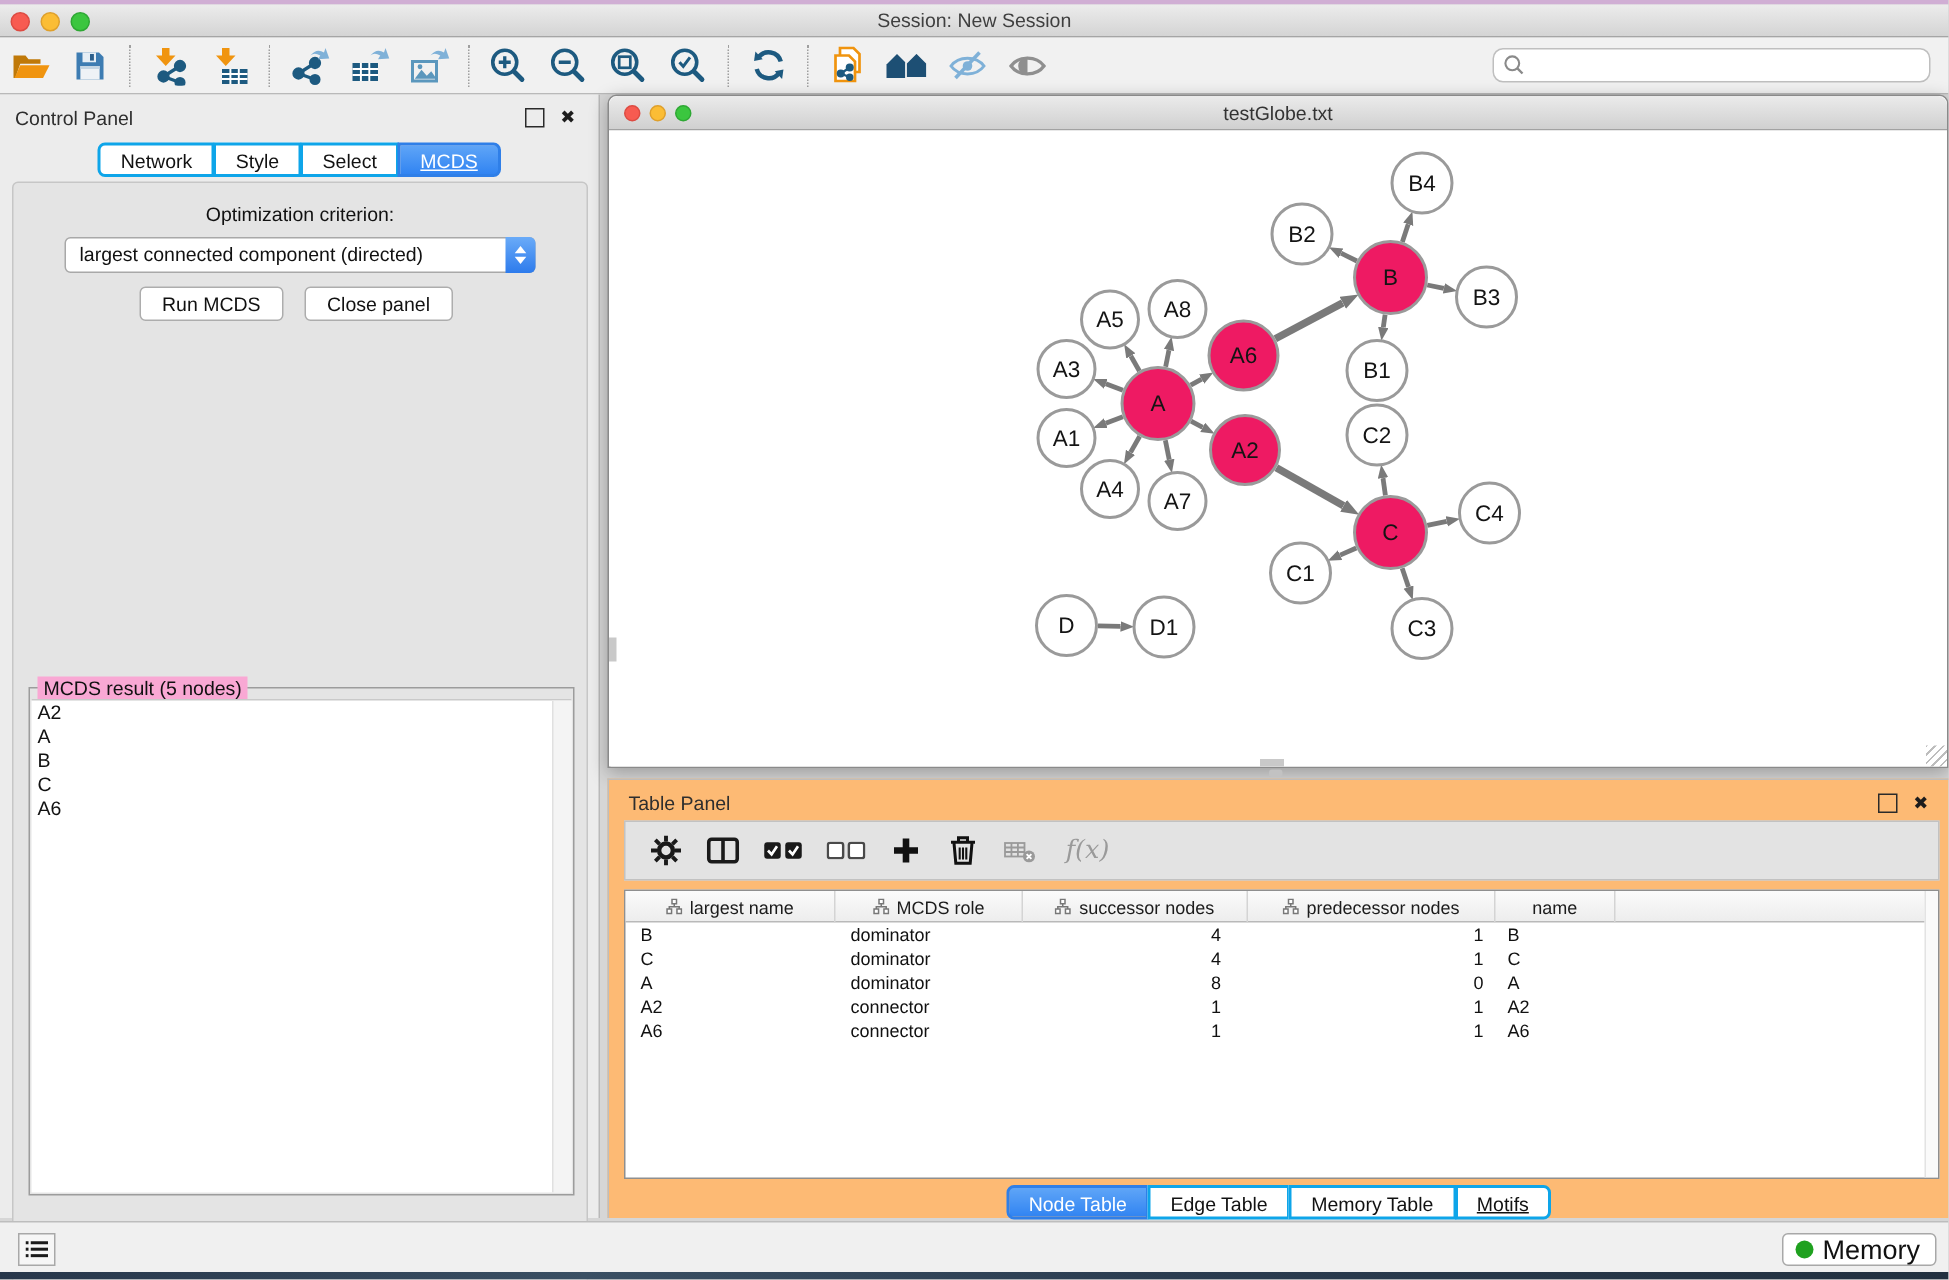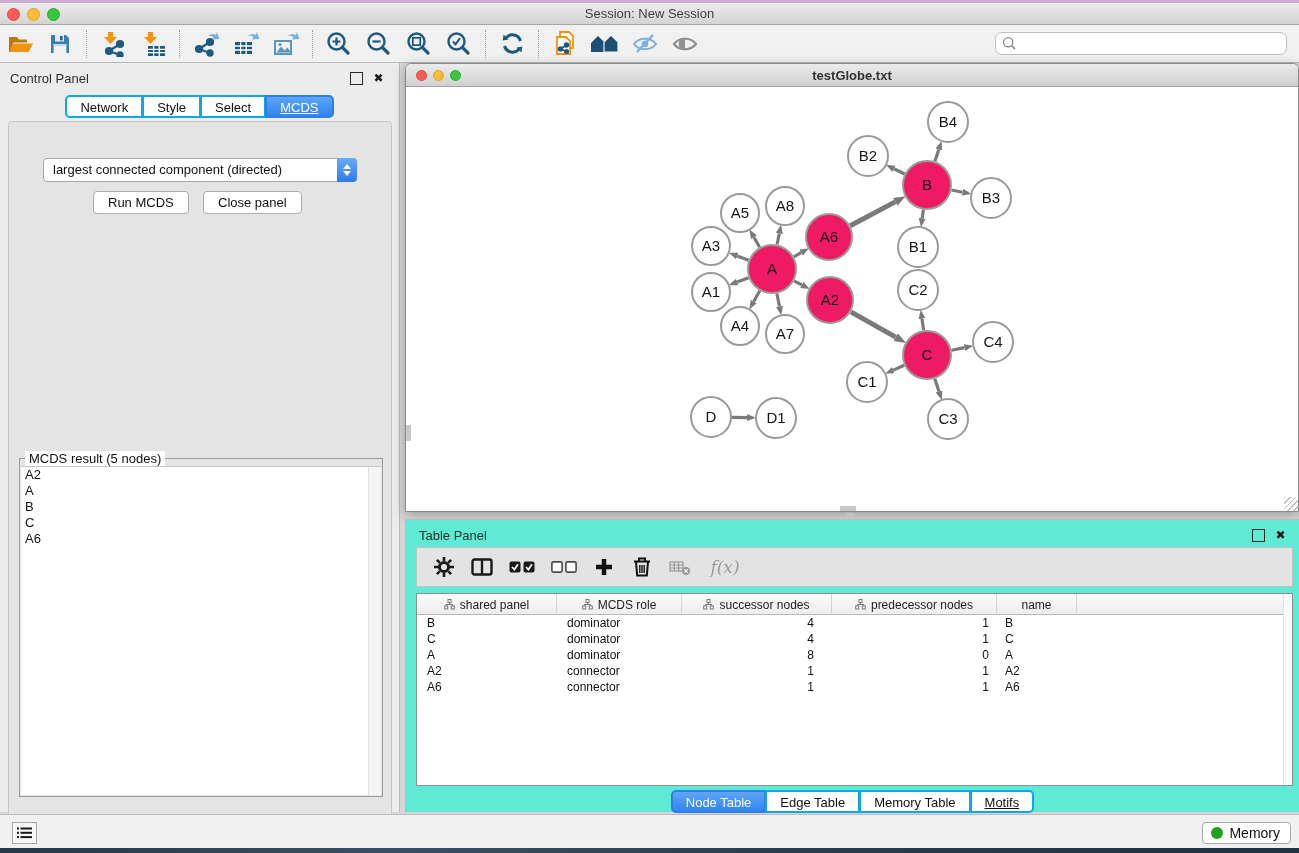--- a/index.html
+++ b/index.html
@@ -68,56 +68,56 @@
   }
   .btn {
     position:absolute; height:23px; background:#fff; border:1px solid #adadad; border-radius:4px;
     font-size:13px; color:#111; text-align:center; line-height:21px; padding:0 14px; cursor:default;
   }
   .groupbox {
     position:absolute; left:10px; top:336px; width:364px; height:339px;
     border:1px solid #9c9c9c;
   }
   .groupbox .legend {
-    position:absolute; left:5px; top:-8px; background:#ffffff; padding:0 4px; font-size:13px; color:#111;
+    position:absolute; left:5px; top:-8px; background:#f9a8d4; padding:0 4px; font-size:13px; color:#111;
   }
   .result-list {
     position:absolute; left:1px; top:7px; right:1px; bottom:1px; background:#fff; overflow:hidden;
     border-top:1px solid #c9c9c9;
   }
   .result-scroll { position:absolute; right:0; top:0; bottom:0; width:13px; background:#f4f4f4; border-left:1px solid #e0e0e0; }
   .result-item { font-size:13px; line-height:16px; padding-left:4px; color:#111; }
   
   .net-window {
     position:absolute; left:405px; top:63px; width:894px; height:449px;
     border:1px solid #8a8a8a; border-radius:6px 6px 0 0;
     box-shadow:0 3px 12px rgba(0,0,0,.28); background:#fff;
   }
   .net-titlebar {
     position:absolute; left:0; top:0; right:0; height:23px;
     background:linear-gradient(#ebebeb,#d0d0d0); border-bottom:1px solid #a2a2a2;
     border-radius:6px 6px 0 0;
   }
-  .net-titlebar .title { position:absolute; left:0; right:0; top:4px; text-align:center; font-size:13px; color:#333;font-weight:bold; }
+  .net-titlebar .title { position:absolute; left:0; right:0; top:4px; text-align:center; font-size:13px; color:#333; }
   .ntl { position:absolute; top:6px; width:11px; height:11px; border-radius:50%; }
   .ntl.red{ left:10px; background:#f75b51; border:1px solid #dd4b42;}
   .ntl.yellow{ left:27px; background:#fbbd35; border:1px solid #dfa02c;}
   .ntl.green{ left:44px; background:#3bc63f; border:1px solid #2ea834;}
   .net-canvas { position:absolute; left:1px; top:24px; width:891px; height:423px; background:#fff; }
   .vstub { position:absolute; left:0; top:361px; width:5px; height:16px; background:#c9c9c9; }
   .hstub { position:absolute; left:434px; bottom:0; width:16px; height:5px; background:#c9c9c9; }
   .grip {
     position:absolute; right:0; bottom:0; width:14px; height:14px;
     background:repeating-linear-gradient(135deg,#bdbdbd 0 1px,transparent 1px 4px);
   }
   .splitter-dot { position:absolute; left:846px; top:513px; width:9px; height:5px; background:#c2c2c2; border-radius:2px; }
   
   .table-panel {
     position:absolute; left:405px; top:519px; width:894px; height:293px;
-    background:#5eead4; border-top:1px solid #bdbdbd; border-left:1px solid #bdbdbd;
+    background:#fdba74; border-top:1px solid #bdbdbd; border-left:1px solid #bdbdbd;
   }
   .tp-toolbar {
     position:absolute; left:10px; top:27px; width:877px; height:40px;
     background:#e3e3e3; border:1px solid #c2c2c2;
     display:flex; align-items:center; gap:8px; padding-left:12px;
   }
   .tp-tbtn { width:30px; height:32px; display:flex; align-items:center; justify-content:center; }
   .fx { font-family:"DejaVu Serif","Liberation Serif",serif; font-style:italic; font-size:17px; color:#9a9a9a; }
   .ntable {
     position:absolute; left:10px; top:73px; width:877px; height:193px;
@@ -144,21 +144,21 @@
     position:absolute; left:0; top:814px; width:1299px; height:34px;
     background:#f0f0f0; border-top:1px solid #bdbdbd;
   }
   .list-btn {
     position:absolute; left:12px; top:7px; width:25px; height:22px;
     background:#f6f6f6; border:1px solid #a8a8a8; display:flex; align-items:center; justify-content:center;
   }
   .memory-btn {
     position:absolute; right:8px; top:7px; height:22px; padding:0 10px 0 8px;
     background:#fff; border:1px solid #a8a8a8; border-radius:4px;
-    display:flex; align-items:center; gap:6px; font-size:14px; color:#111;
+    display:flex; align-items:center; gap:6px; font-size:18px; color:#111;
   }
   .memdot { width:12px; height:12px; border-radius:50%; background:#1fa11f; }
   .desktop-bottom {
     position:absolute; left:0; top:848px; width:1299px; height:5px;
     background:linear-gradient(90deg,#27364a,#3a4f63 30%,#2b3c50 60%,#22303f);
   }
   svg { display:block; }
 </style>
 </head>
 <body>
@@ -328,20 +328,21 @@
     <span class="wicon float" style="right:36px"></span>
     <span class="wicon close" style="right:14px">✖</span>
   </div>
   <div class="segbar">
     <div class="seg">Network</div>
     <div class="seg">Style</div>
     <div class="seg">Select</div>
     <div class="seg active">MCDS</div>
   </div>
   <div class="cp-content">
+    <div class="opt-label">Optimization criterion:</div>
     <div class="dropdown">
       <span>largest connected component (directed)</span>
       <span class="dd-cap">
         <svg width="8" height="5" viewBox="0 0 8 5">
             <path d="M0 5 L4 0 L8 5 z" fill="#fff"></path>
           </svg>
         <svg width="8" height="5" viewBox="0 0 8 5">
             <path d="M0 0 L4 5 L8 0 z" fill="#fff"></path>
           </svg>
       </span>
@@ -557,21 +558,21 @@
     <div class="thead">
       <div class="hcell hc0">
         <svg width="11" height="11" viewBox="0 0 11 11">
             <g fill="#fff" stroke="#777" stroke-width="1">
               <rect x="4" y="0.5" width="3" height="3"></rect>
               <rect x="0.7" y="7" width="3" height="3"></rect>
               <rect x="7.3" y="7" width="3" height="3"></rect>
             </g>
             <path d="M5.5 3.5 v2 M2.2 7 V5.5 h6.6 V7" fill="none" stroke="#777" stroke-width="1"></path>
           </svg>
-        <span>shared panel</span>
+        <span>largest name</span>
       </div>
       <div class="hcell hc1">
         <svg width="11" height="11" viewBox="0 0 11 11">
             <g fill="#fff" stroke="#777" stroke-width="1">
               <rect x="4" y="0.5" width="3" height="3"></rect>
               <rect x="0.7" y="7" width="3" height="3"></rect>
               <rect x="7.3" y="7" width="3" height="3"></rect>
             </g>
             <path d="M5.5 3.5 v2 M2.2 7 V5.5 h6.6 V7" fill="none" stroke="#777" stroke-width="1"></path>
           </svg>

